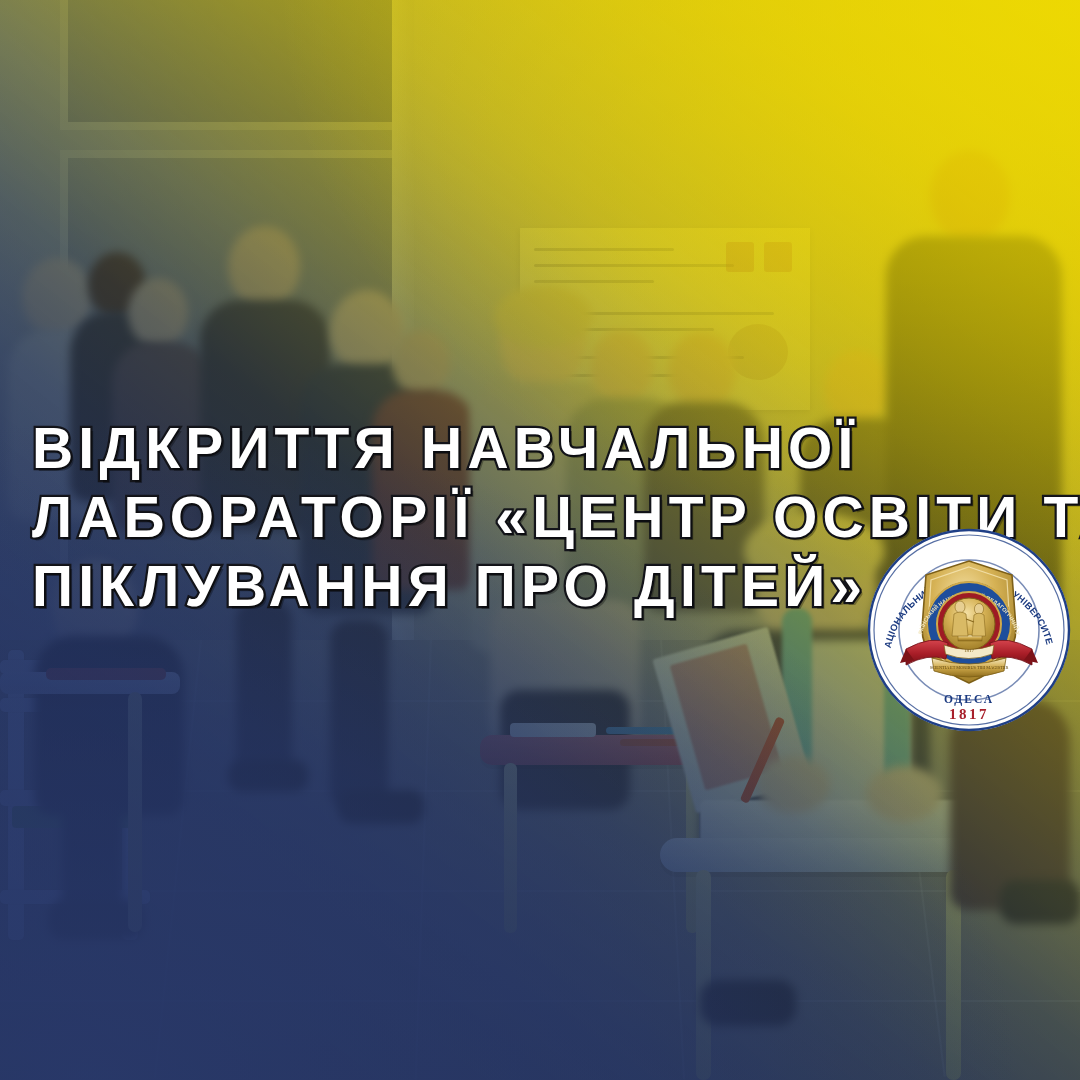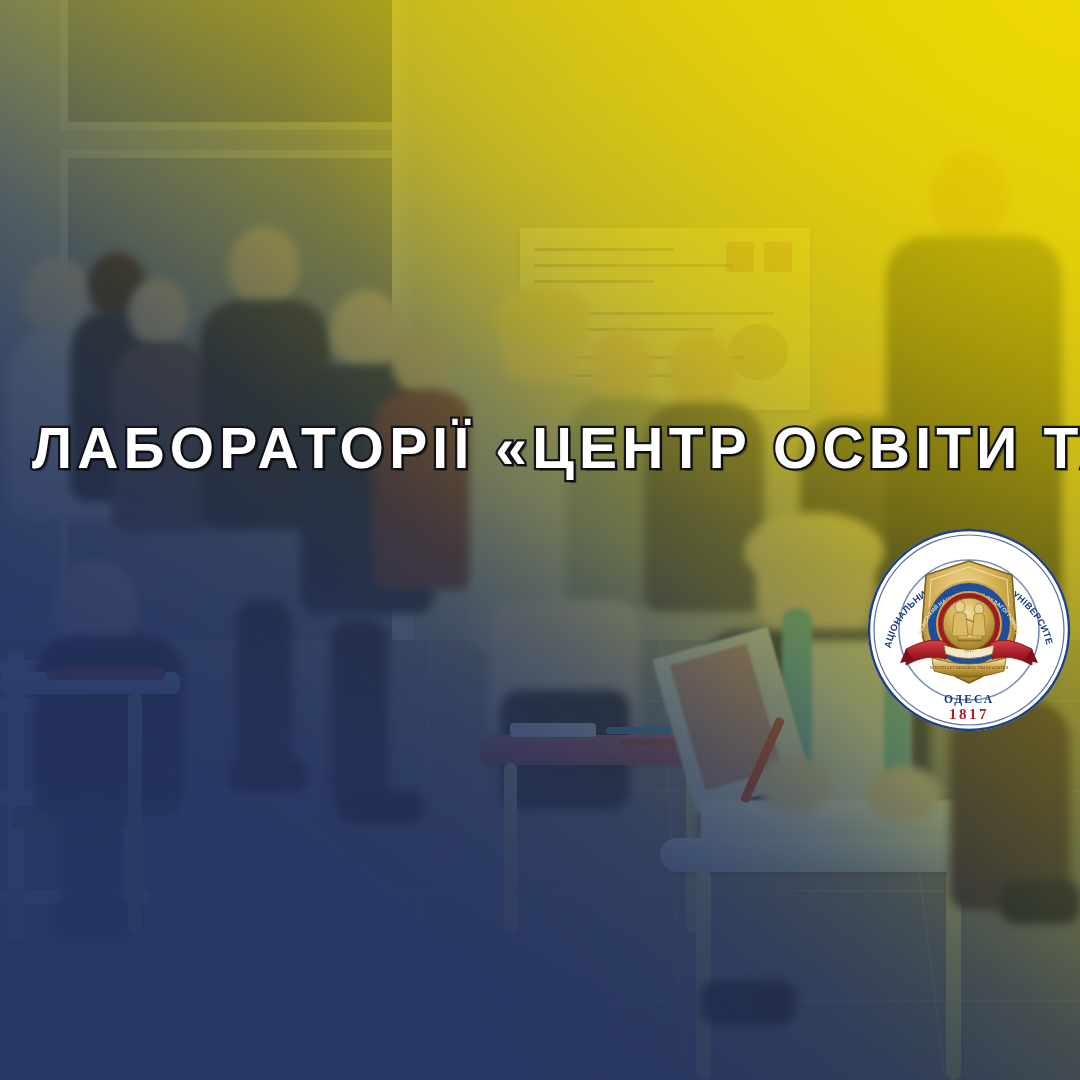--- a/index.html
+++ b/index.html
@@ -285,21 +285,23 @@
     <span class="body soft" style="position:absolute;left:950px;top:700px;width:120px;height:210px;background:#4b3a4a;"></span>
     <span class="b soft" style="position:absolute;left:1000px;top:880px;width:80px;height:44px;background:#22283a;border-radius:16px;"></span>
     <span class="b soft" style="position:absolute;left:700px;top:980px;width:96px;height:46px;background:#22283a;border-radius:18px;"></span>
   </div>
 
   <div class="grad"></div>
   <div class="grad2"></div>
   <div class="grad3"></div>
 
   <div class="headline">
+    <span class="line">ВІДКРИТТЯ НАВЧАЛЬНОЇ</span>
     <span class="line">ЛАБОРАТОРІЇ «ЦЕНТР ОСВІТИ ТА</span>
+    <span class="line">ПІКЛУВАННЯ ПРО ДІТЕЙ»</span>
   </div>
 
   <div class="emblem">
     <svg viewBox="0 0 206 206" xmlns="http://www.w3.org/2000/svg" aria-hidden="true">
       <defs>
         <path id="ringTop" d="M 103,103 m -84,0 a 84,84 0 1 1 168,0" fill="none"></path>
         <path id="ringTopArc" d="M 25,119 A 80,80 0 0 1 181,119" fill="none"></path>
         <path id="ringBotArc" d="M 31,128 A 76,76 0 0 0 175,128" fill="none"></path>
         <path id="innerArc" d="M 56,108 A 48,48 0 0 1 150,108" fill="none"></path>
         <radialGradient id="gold" cx="45%" cy="30%" r="75%">

